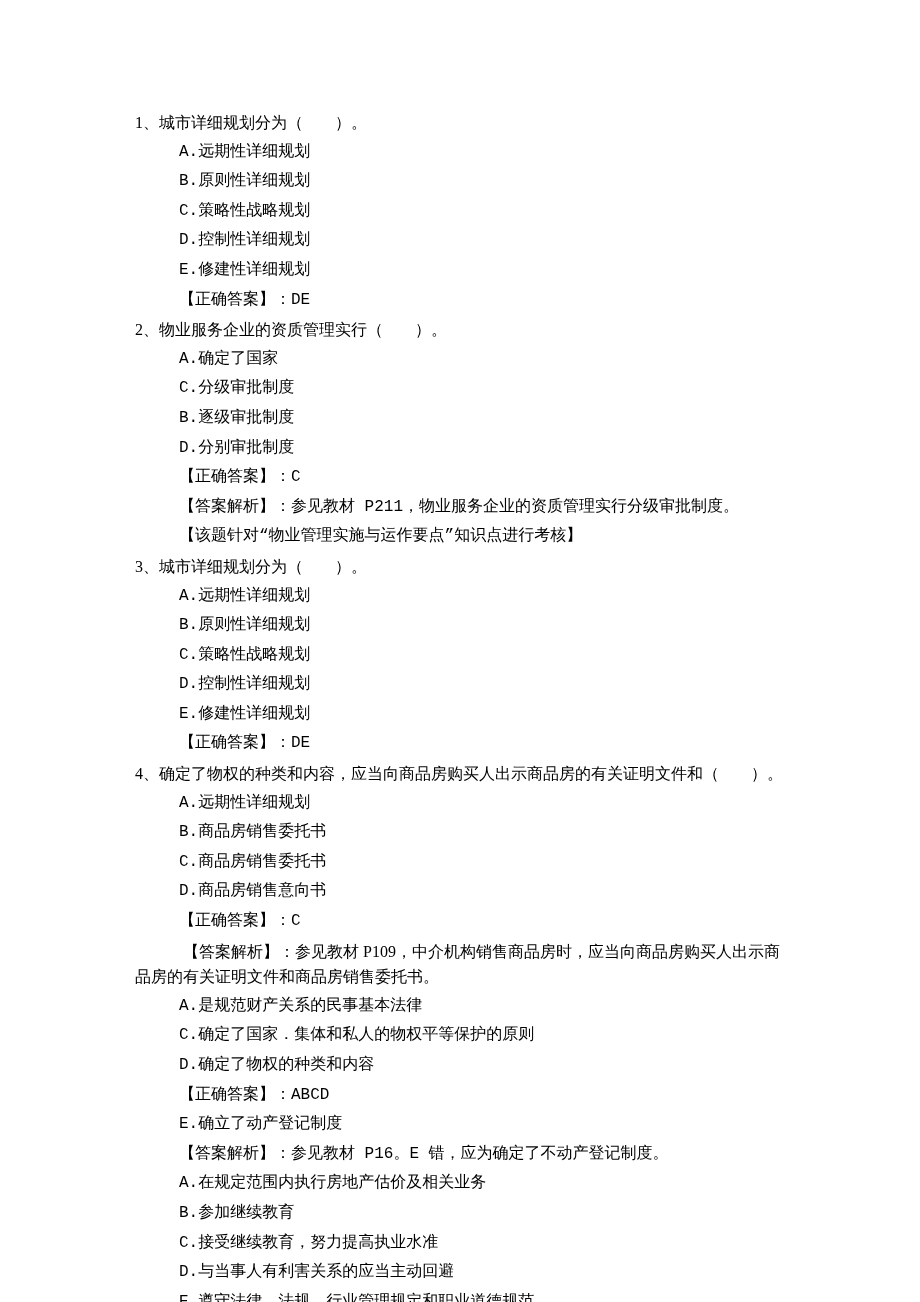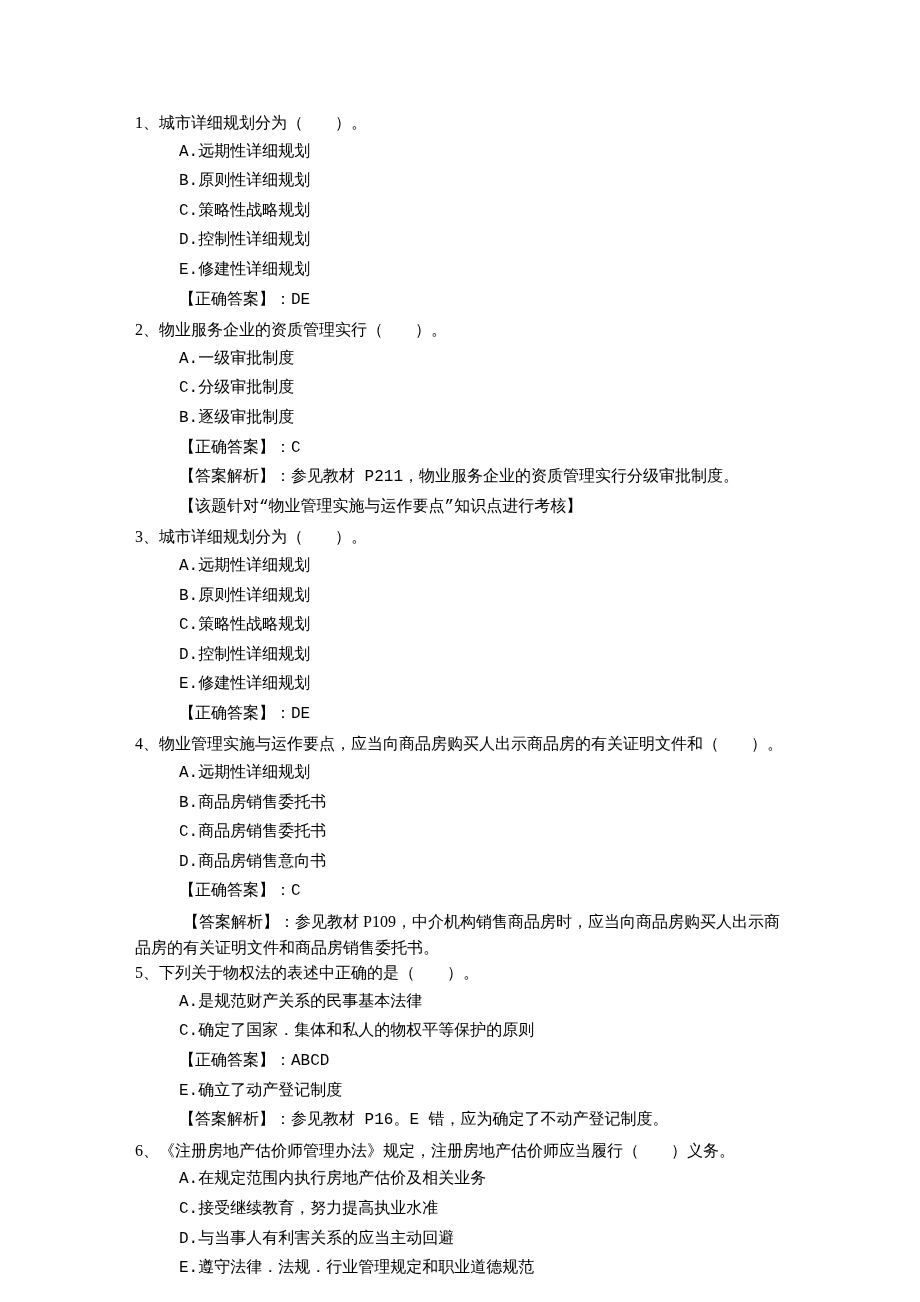--- a/index.html
+++ b/index.html
@@ -31,49 +31,50 @@
 
   <p class="q-stem"><span>1</span>、<span>城市详细规划分为（　　）。</span></p>
   <p class="q-indent">A.远期性详细规划</p>
   <p class="q-indent">B.原则性详细规划</p>
   <p class="q-indent">C.策略性战略规划</p>
   <p class="q-indent">D.控制性详细规划</p>
   <p class="q-indent">E.修建性详细规划</p>
   <p class="q-indent">【正确答案】：DE</p>
 
   <p class="q-stem"><span>2</span>、<span>物业服务企业的资质管理实行（　　）。</span></p>
-  <p class="q-indent">A.一级审批制度</p>
+  <p class="q-indent">A.确定了国家</p>
   <p class="q-indent">C.分级审批制度</p>
   <p class="q-indent">B.逐级审批制度</p>
+  <p class="q-indent">D.分别审批制度</p>
   <p class="q-indent">【正确答案】：C</p>
   <p class="q-indent">【答案解析】：参见教材 P211，物业服务企业的资质管理实行分级审批制度。</p>
   <p class="q-indent">【该题针对“物业管理实施与运作要点”知识点进行考核】</p>
 
   <p class="q-stem"><span>3</span>、<span>城市详细规划分为（　　）。</span></p>
   <p class="q-indent">A.远期性详细规划</p>
   <p class="q-indent">B.原则性详细规划</p>
   <p class="q-indent">C.策略性战略规划</p>
   <p class="q-indent">D.控制性详细规划</p>
   <p class="q-indent">E.修建性详细规划</p>
   <p class="q-indent">【正确答案】：DE</p>
 
-  <p class="q-stem"><span>4</span>、<span>物业管理实施与运作要点，应当向商品房购买人出示商品房的有关证明文件和（　　）。</span></p>
+  <p class="q-stem"><span>4</span>、<span>确定了物权的种类和内容，应当向商品房购买人出示商品房的有关证明文件和（　　）。</span></p>
   <p class="q-indent">A.远期性详细规划</p>
   <p class="q-indent">B.商品房销售委托书</p>
   <p class="q-indent">C.商品房销售委托书</p>
   <p class="q-indent">D.商品房销售意向书</p>
   <p class="q-indent">【正确答案】：C</p>
   <p class="q-stem">　　　【答案解析】：参见教材 P109，中介机构销售商品房时，应当向商品房购买人出示商品房的有关证明文件和商品房销售委托书。</p>
 
-  <p class="q-stem"><span>5</span>、<span>下列关于物权法的表述中正确的是（　　）。</span></p>
   <p class="q-indent">A.是规范财产关系的民事基本法律</p>
   <p class="q-indent">C.确定了国家．集体和私人的物权平等保护的原则</p>
+  <p class="q-indent">D.确定了物权的种类和内容</p>
   <p class="q-indent">【正确答案】：ABCD</p>
   <p class="q-indent">E.确立了动产登记制度</p>
   <p class="q-indent">【答案解析】：参见教材 P16。E 错，应为确定了不动产登记制度。</p>
 
-  <p class="q-stem"><span>6</span>、<span>《注册房地产估价师管理办法》规定，注册房地产估价师应当履行（　　）义务。</span></p>
   <p class="q-indent">A.在规定范围内执行房地产估价及相关业务</p>
+  <p class="q-indent">B.参加继续教育</p>
   <p class="q-indent">C.接受继续教育，努力提高执业水准</p>
   <p class="q-indent">D.与当事人有利害关系的应当主动回避</p>
   <p class="q-indent">E.遵守法律．法规．行业管理规定和职业道德规范</p>
 
 </div>
 
 </body></html>

